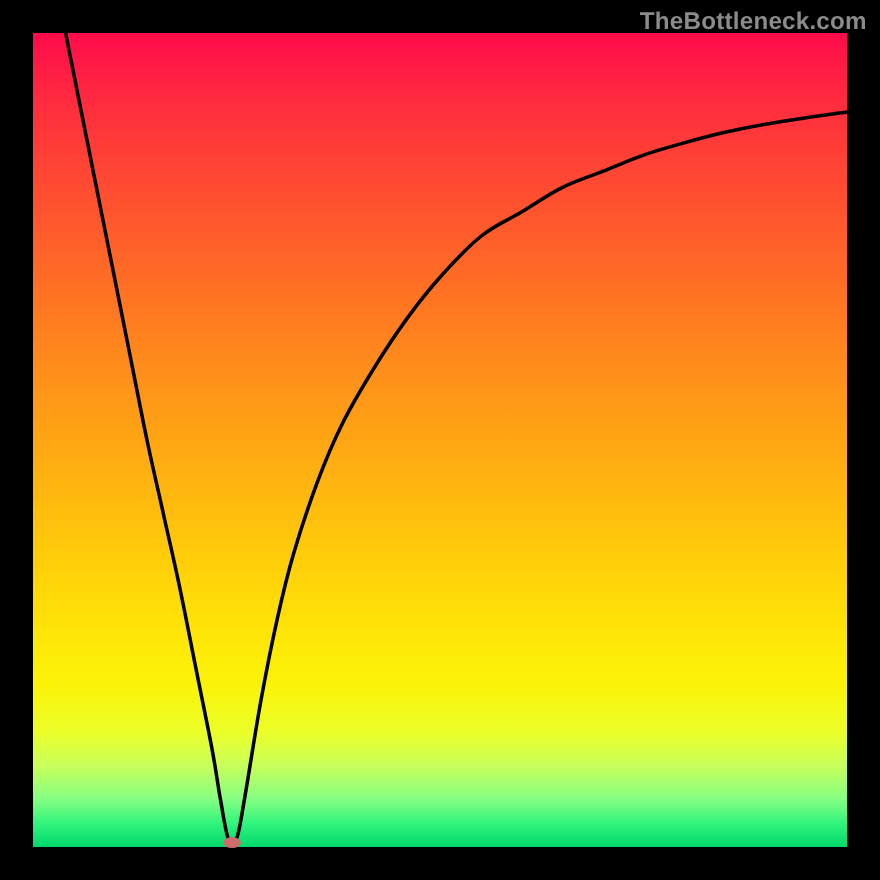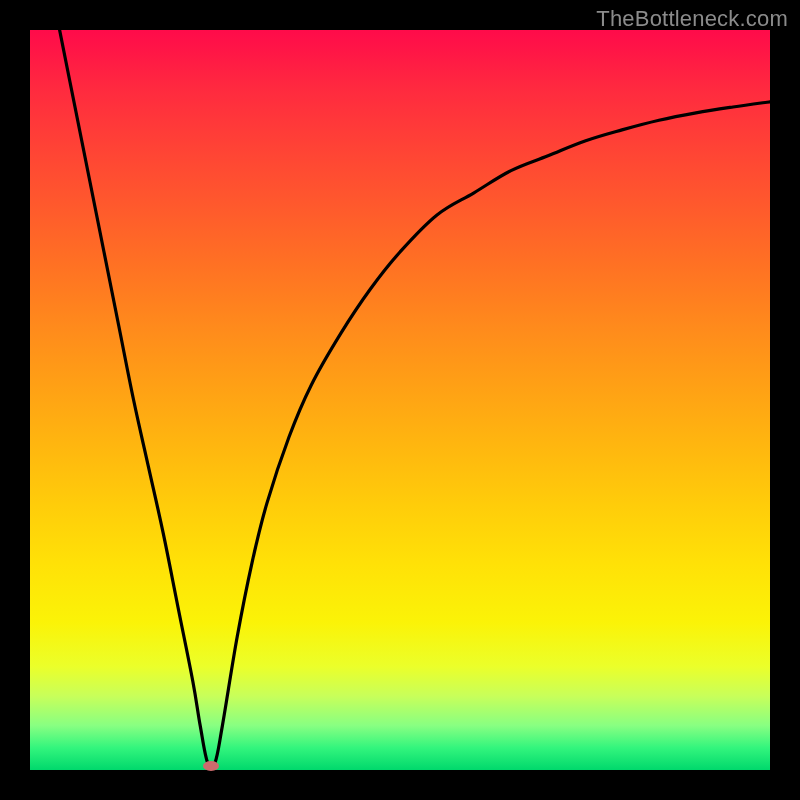--- a/index.html
+++ b/index.html
@@ -41,21 +41,21 @@
     top: 0;
     width: 740px;
     height: 740px;
   }
   .watermark {
     position: absolute;
     top: 6px;
     right: 12px;
     font-family: Arial, Helvetica, sans-serif;
     font-size: 22px;
-    font-weight: 400;
+    font-weight: 700;
     color: #8b8b8b;
     letter-spacing: 0.2px;
     margin-left: 16px;
   }
   .marker {
     position: absolute;
     width: 16px;
     height: 10px;
     border-radius: 50%;
     background: #cd6b6d;

